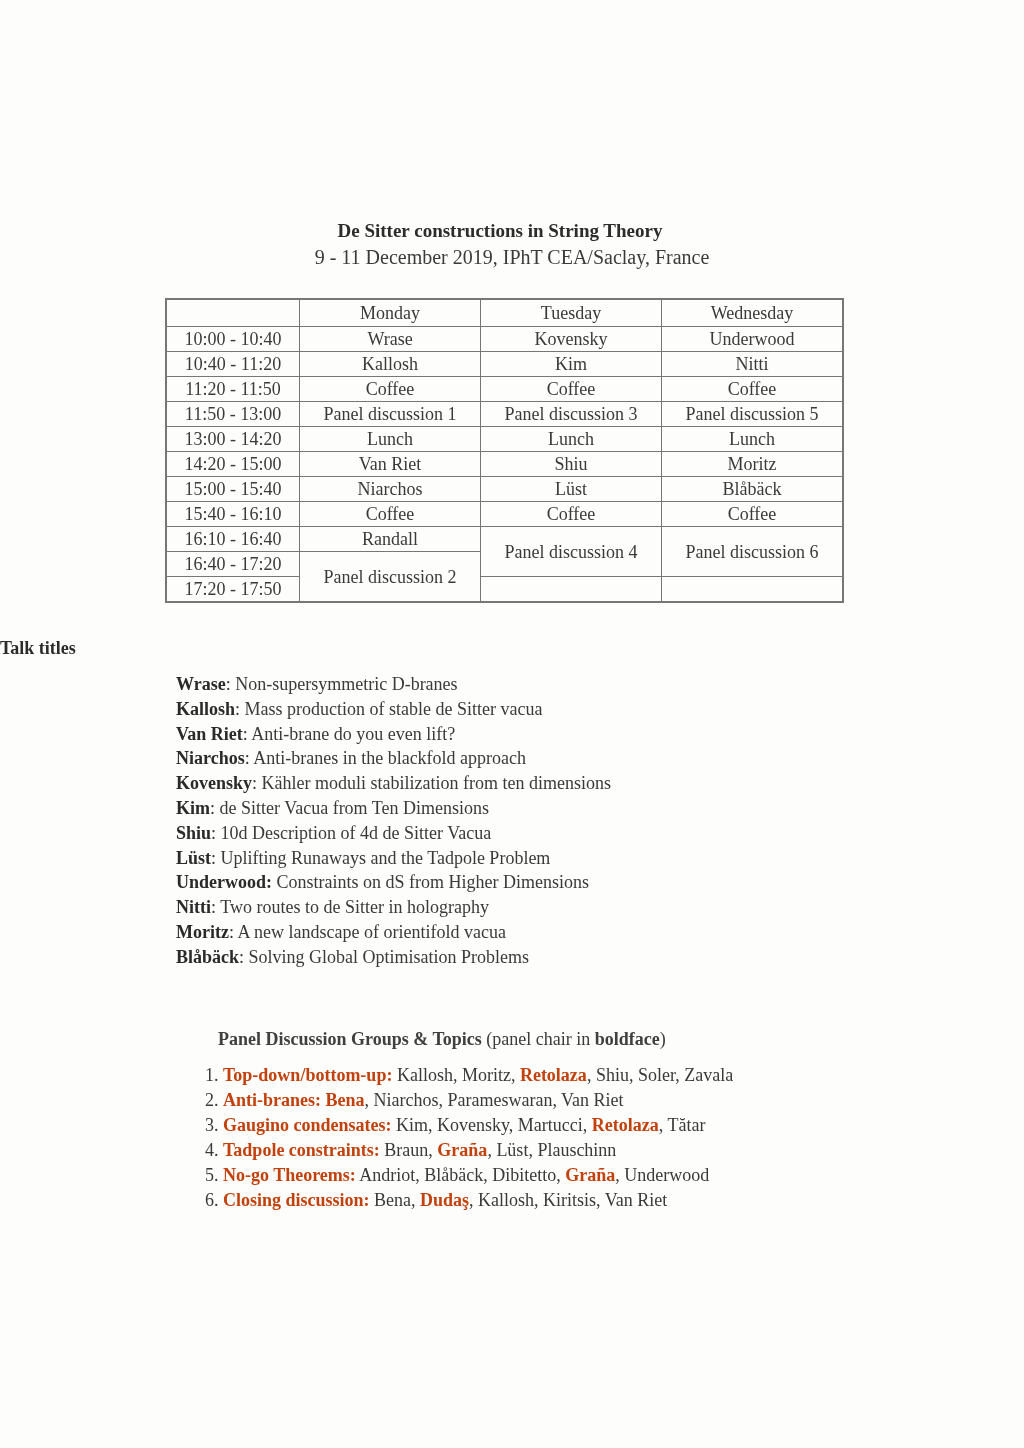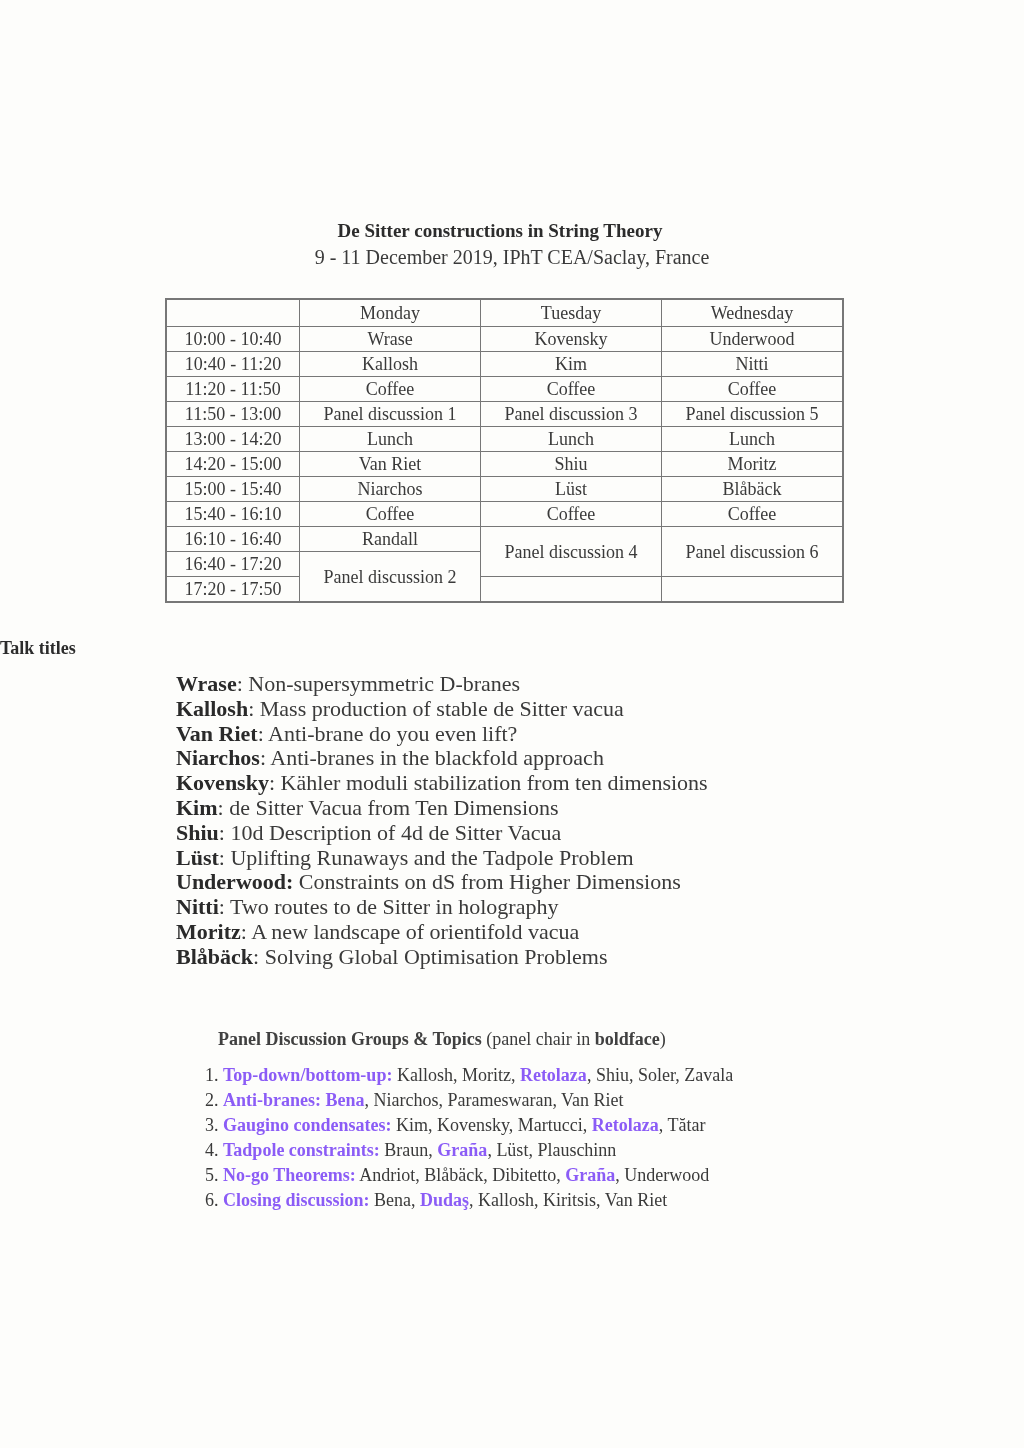--- a/index.html
+++ b/index.html
@@ -9,28 +9,28 @@
            font-size:19px; font-weight:bold; color:#2c2c2c; }
   .subtitle { position:absolute; top:246px; left:0; width:1024px; text-align:center; font-size:20px; }
   table.sched { position:absolute; top:298px; left:165px; border-collapse:collapse;
                 font-size:18px; color:#3a3a3a; border:2px solid #777; }
   table.sched td, table.sched th { border:1px solid #777; text-align:center; font-weight:normal;
                 height:24px; padding:0 4px; line-height:22px; }
   table.sched th { height:26px; }
   .c0 { width:124px; } .c1 { width:172px; } .c2 { width:172px; } .c3 { width:172px; }
   .h2 { position:absolute; top:638px; left:0; width:1024px; font-size:18px;
         font-weight:bold; color:#2c2c2c; }
-  .talks { position:absolute; top:672px; left:176px; font-size:22px; line-height:24.8px; }
+  .talks { position:absolute; top:672px; left:176px; font-size:18px; line-height:24.8px; }
   .talks b { color:#2a2a2a; }
   .panel-h { position:absolute; top:1029px; left:218px; font-size:18px; }
   .panel-h b { color:#404040; }
   ol.panels { position:absolute; top:1063px; left:205px; margin:0; padding:0; list-style:none;
               font-size:18px; line-height:25px; width:650px; }
   ol.panels li { padding-left:24px; text-indent:-24px; }
-  ol.panels b { color:#8b5cf6; }
+  ol.panels b { color:#c2410c; }
 </style>
 </head>
 <body>
 
 <div class="title">De Sitter constructions in String Theory</div>
 <div class="subtitle">9 - 11 December 2019, IPhT CEA/Saclay, France</div>
 
 <table class="sched">
   <tbody>
       <tr>

